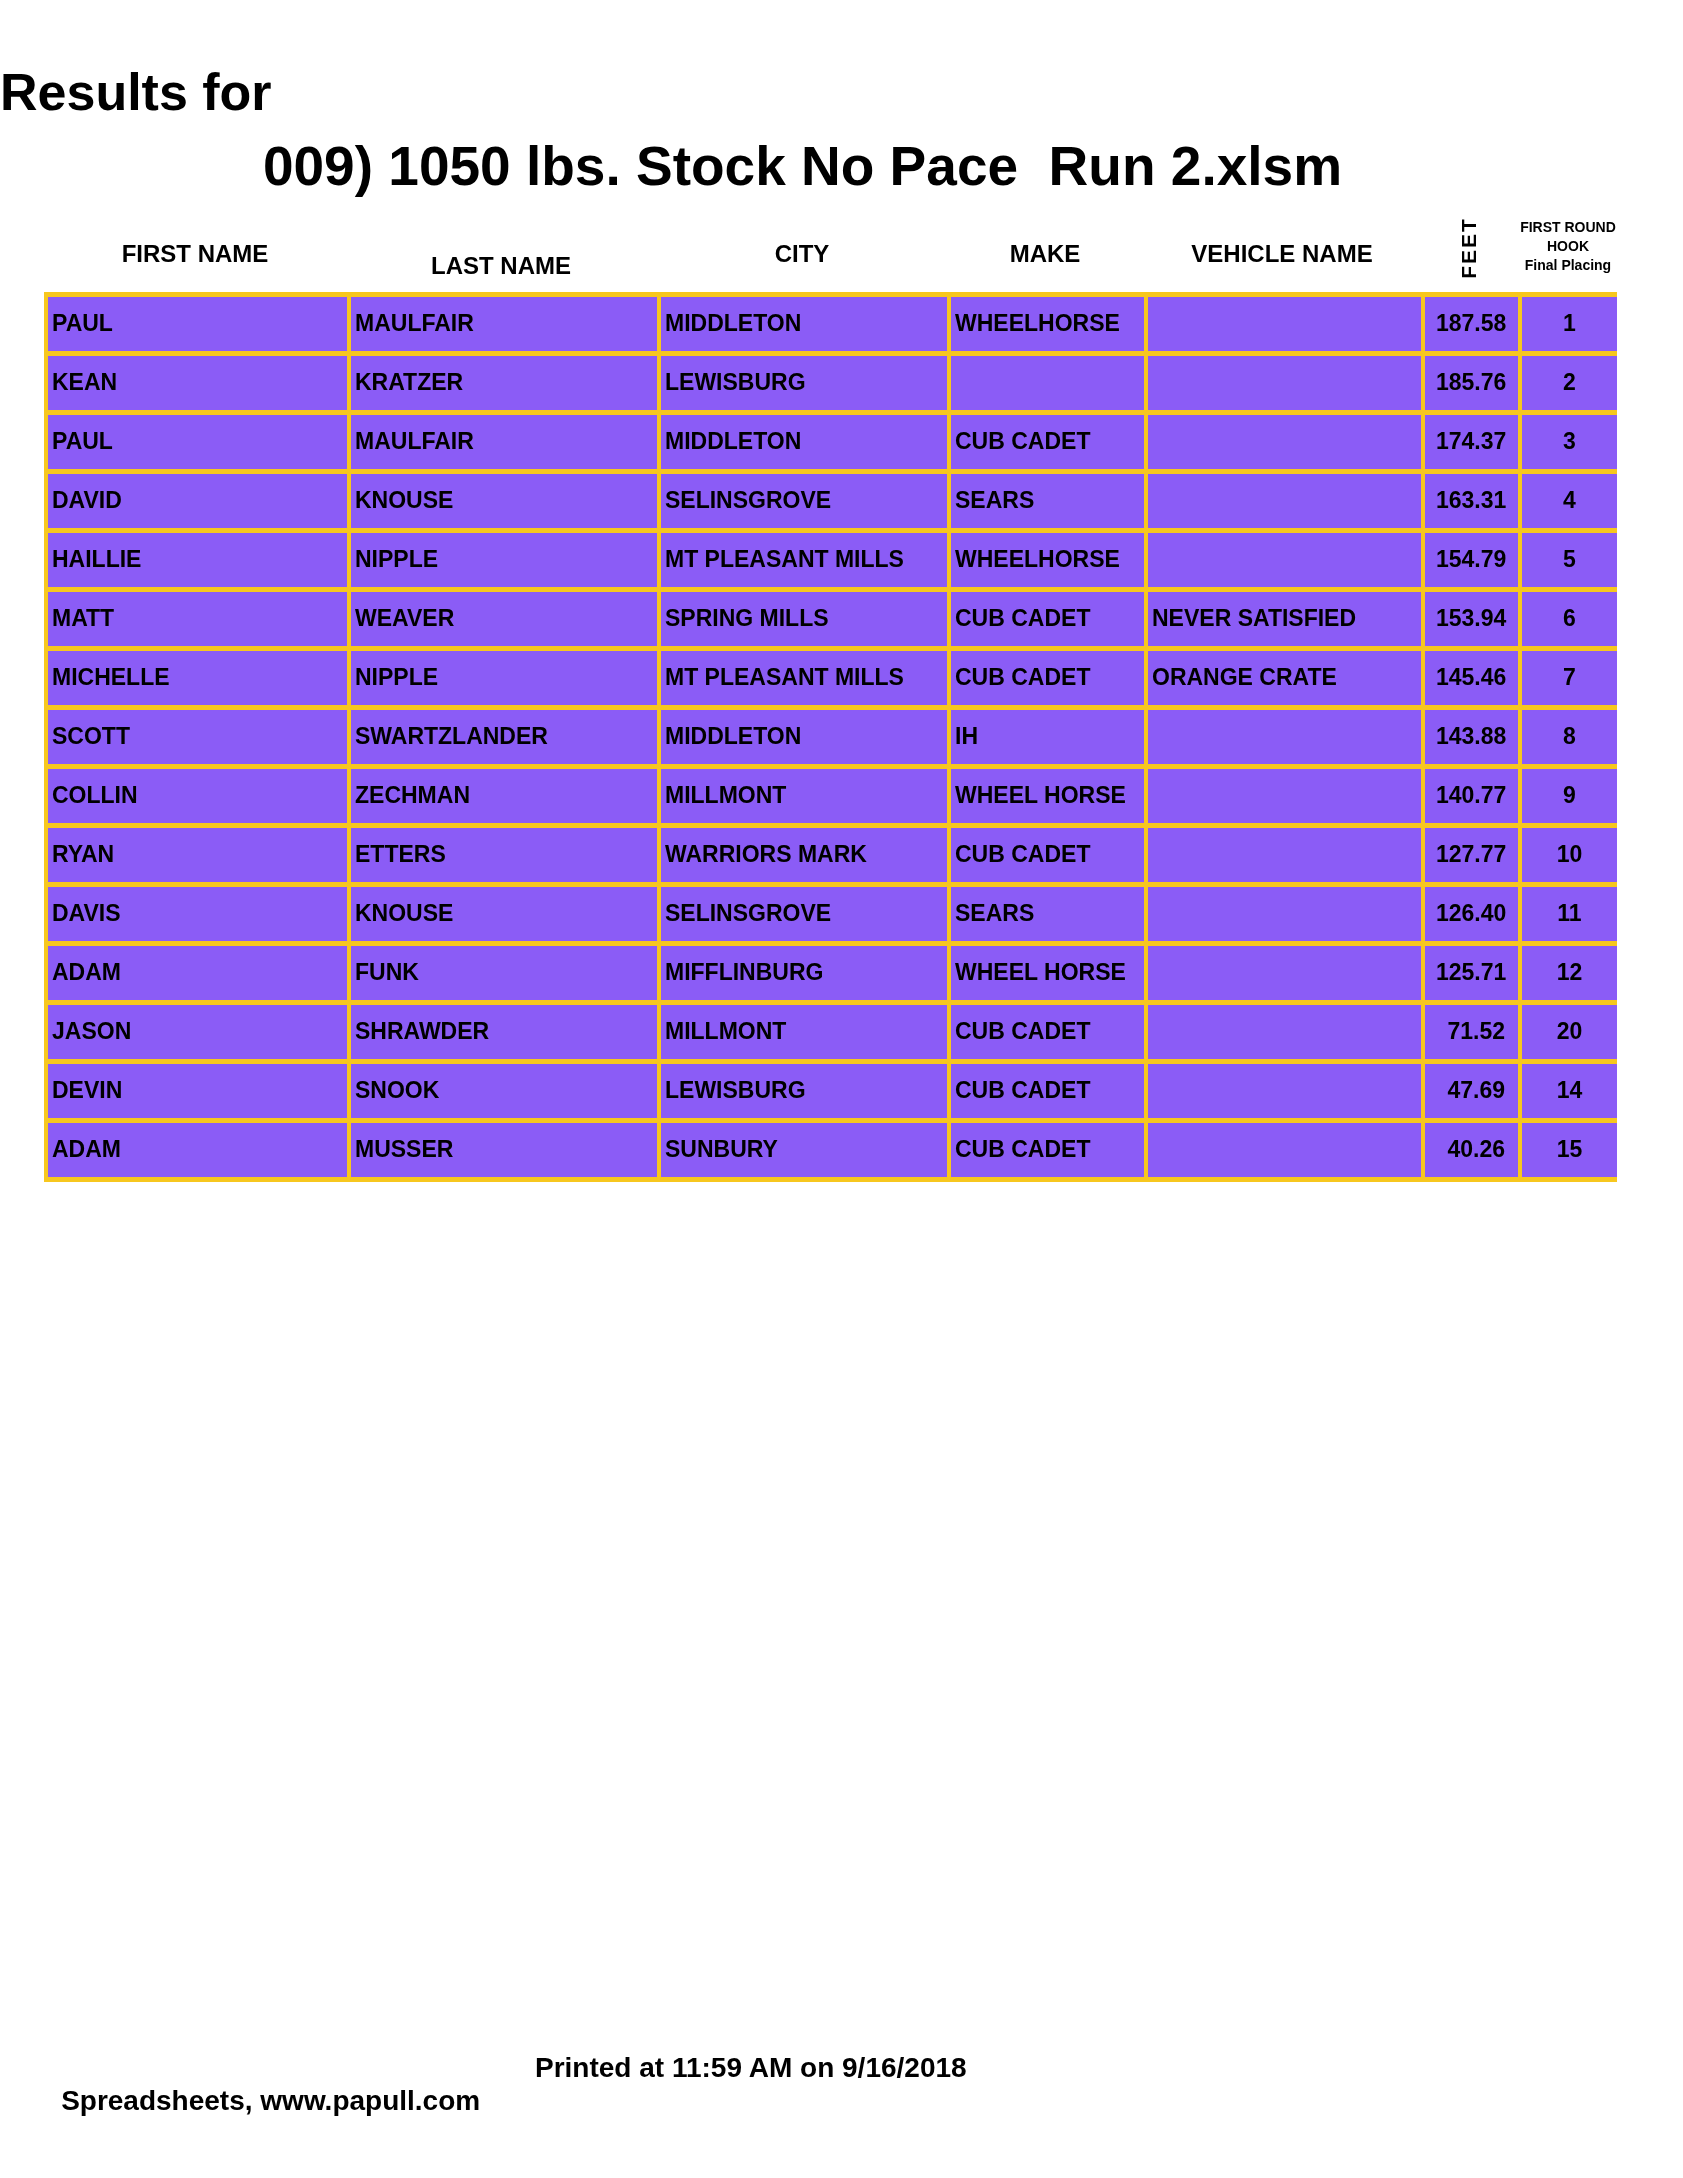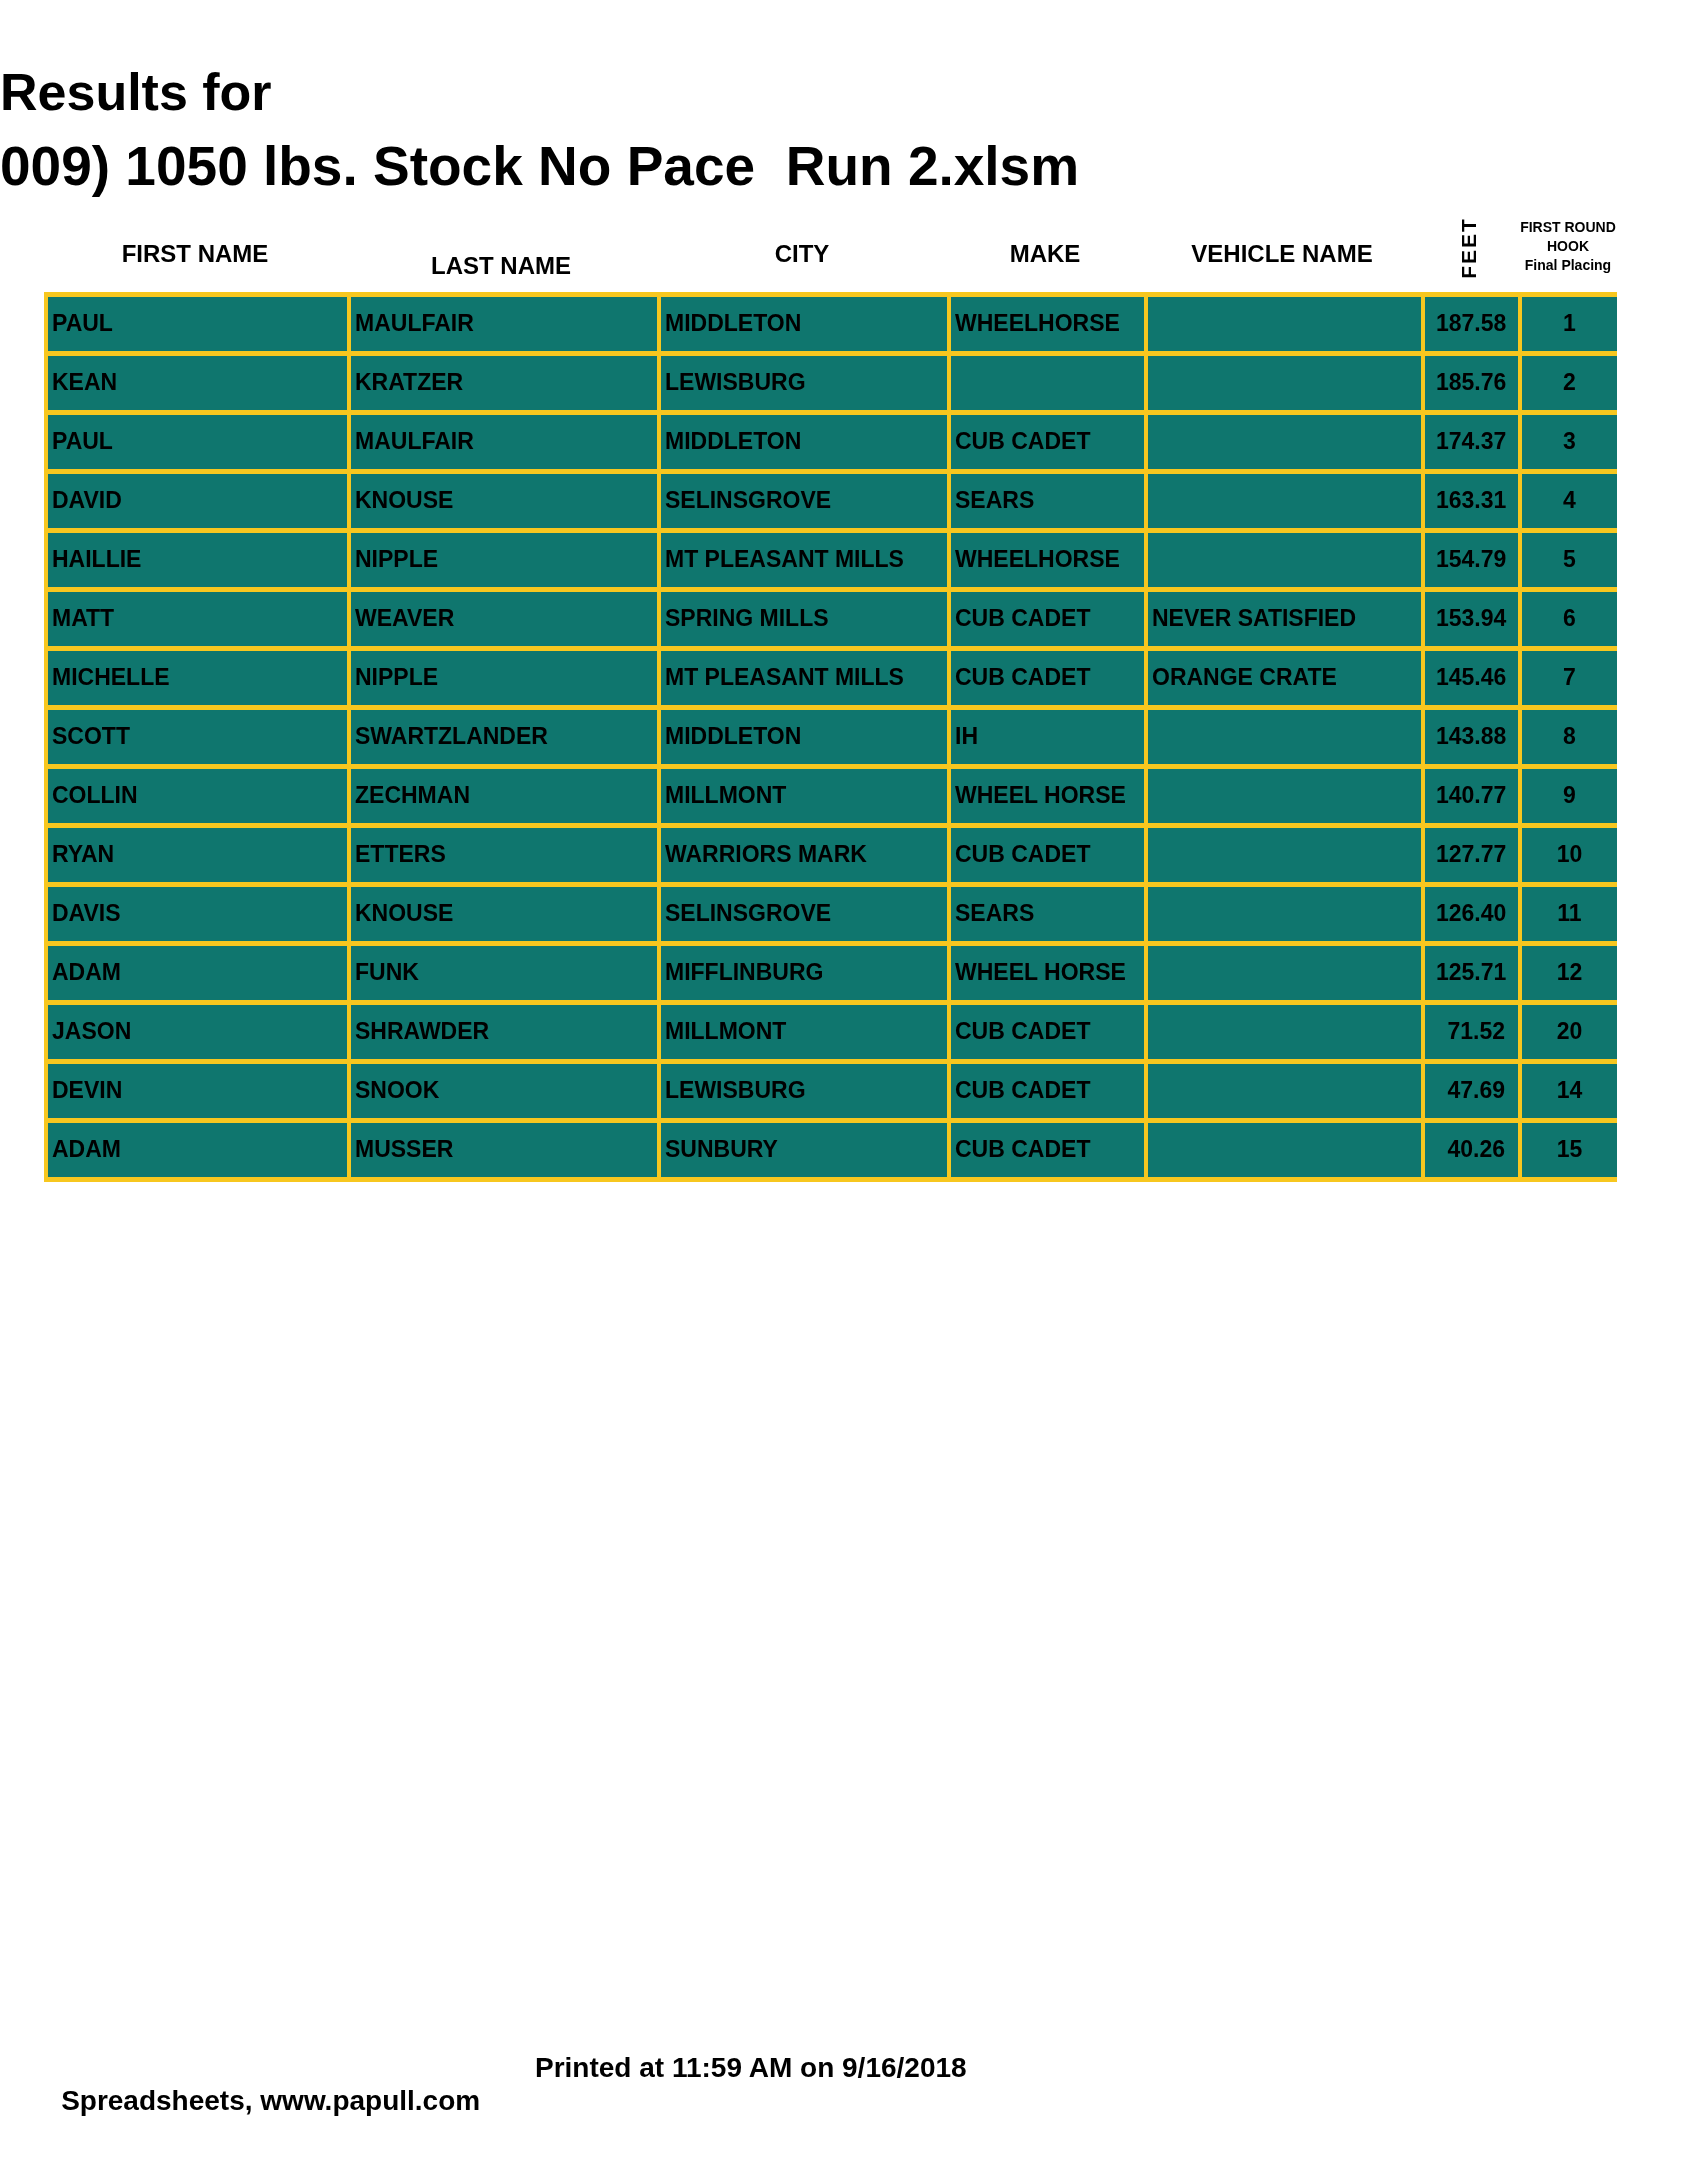--- a/index.html
+++ b/index.html
@@ -6,21 +6,21 @@
   body{
     width:1683px;height:2178px;background:#ffffff;position:relative;
     font-family:"Liberation Sans", sans-serif;font-weight:bold;color:#000;
     overflow:hidden;
   }
   .title1{
     position:absolute;top:65px;left:0;width:1683px;text-align:left;
     font-size:52px;line-height:55px;white-space:pre;
   }
   .title2{
-    position:absolute;top:137px;left:0;width:1605px;text-align:left;
+    position:absolute;top:137px;left:0;width:1605px;text-align:center;
     font-size:55px;line-height:59px;white-space:pre;
   }
   .colhead{
     position:absolute;top:240px;transform:translateX(-50%);
     font-size:24px;white-space:nowrap;
   }
   .colhead.h1{left:195px;}
   .colhead.h2{left:501px;margin-top:12px;}
   .colhead.h3{left:802px;}
   .colhead.h4{left:1045px;}
@@ -32,21 +32,21 @@
   }
   .round-head{
     position:absolute;left:1568px;top:218px;transform:translateX(-50%);
     text-align:center;font-size:14px;line-height:19px;white-space:nowrap;
   }
   .grid{
     position:absolute;left:44px;top:292px;width:1573px;
     display:grid;
     grid-template-columns:303px 310px 290px 197px 277px 97px 99px;
     border-top:5px solid var(--grid,#F7C71F);
-    background:#0f766e;
+    background:#8b5cf6;
   }
   .row{display:contents;}
   .cell{
     box-sizing:border-box;height:59px;
     border-bottom:5px solid var(--grid,#F7C71F);
     border-left:4px solid var(--grid,#F7C71F);
     font-size:23px;line-height:53px;
     padding-left:4px;overflow:hidden;white-space:nowrap;
   }
   .cell.c6{text-align:right;padding-right:13px;padding-left:11px;}

